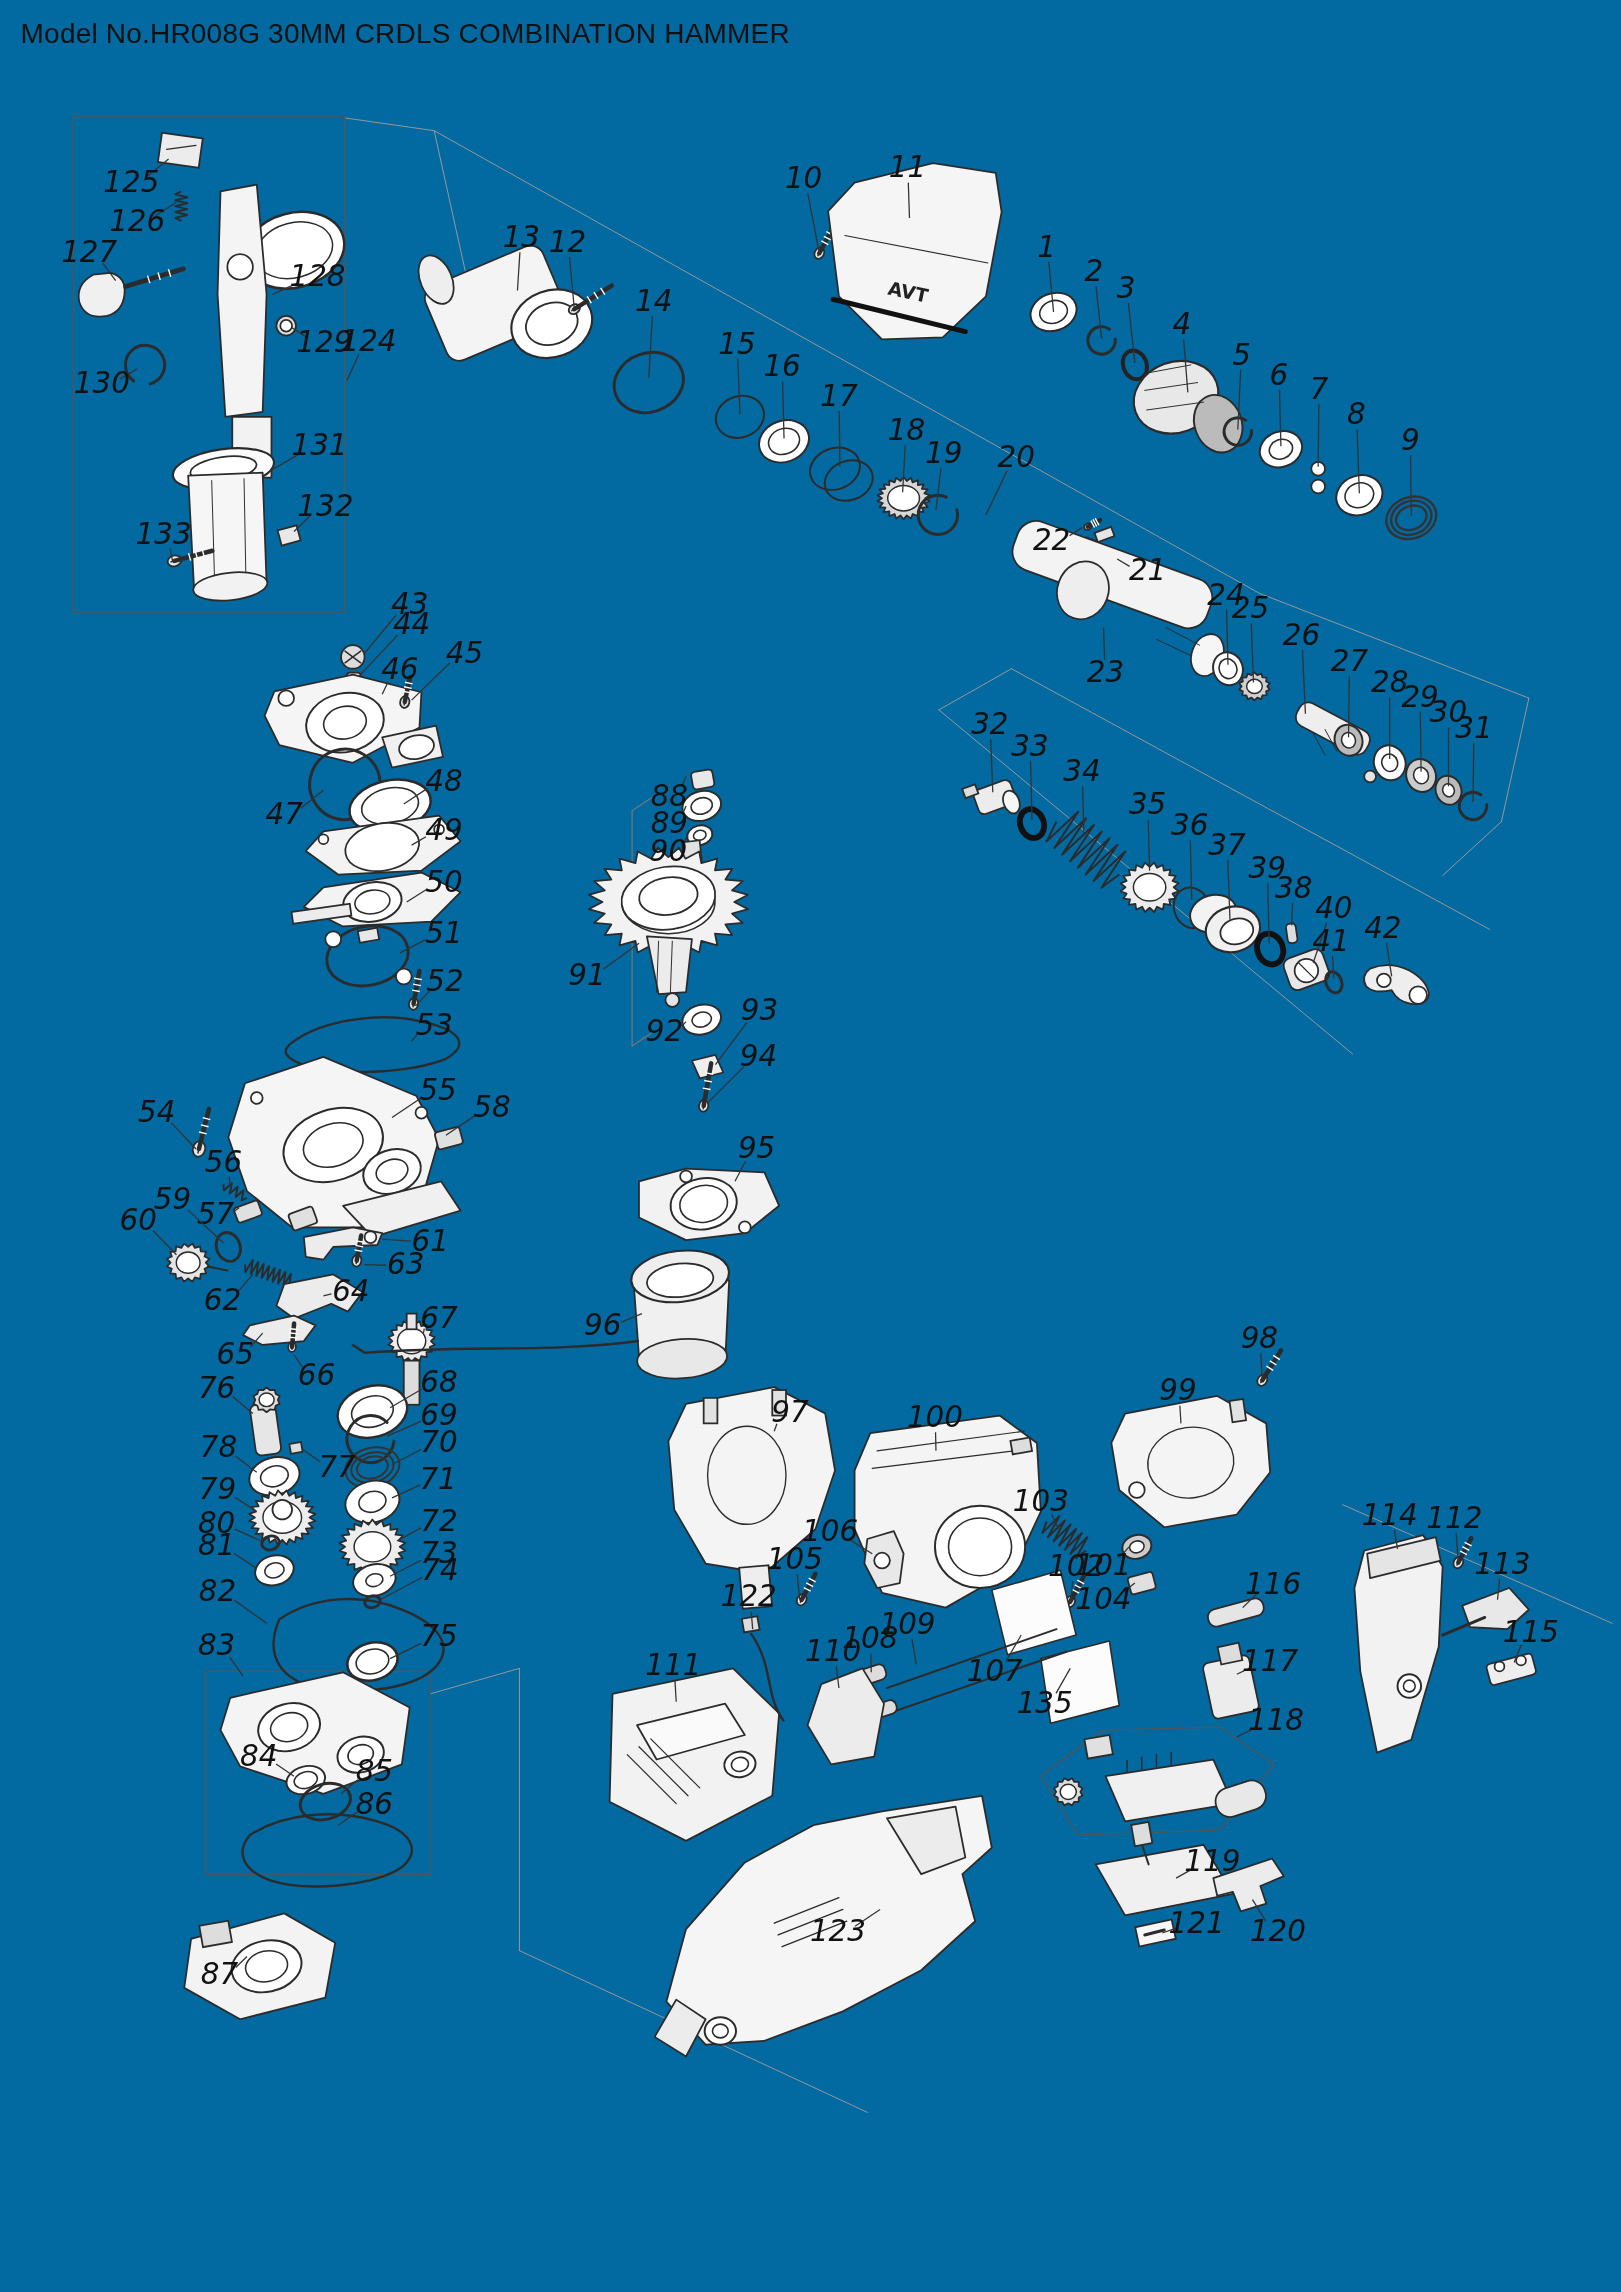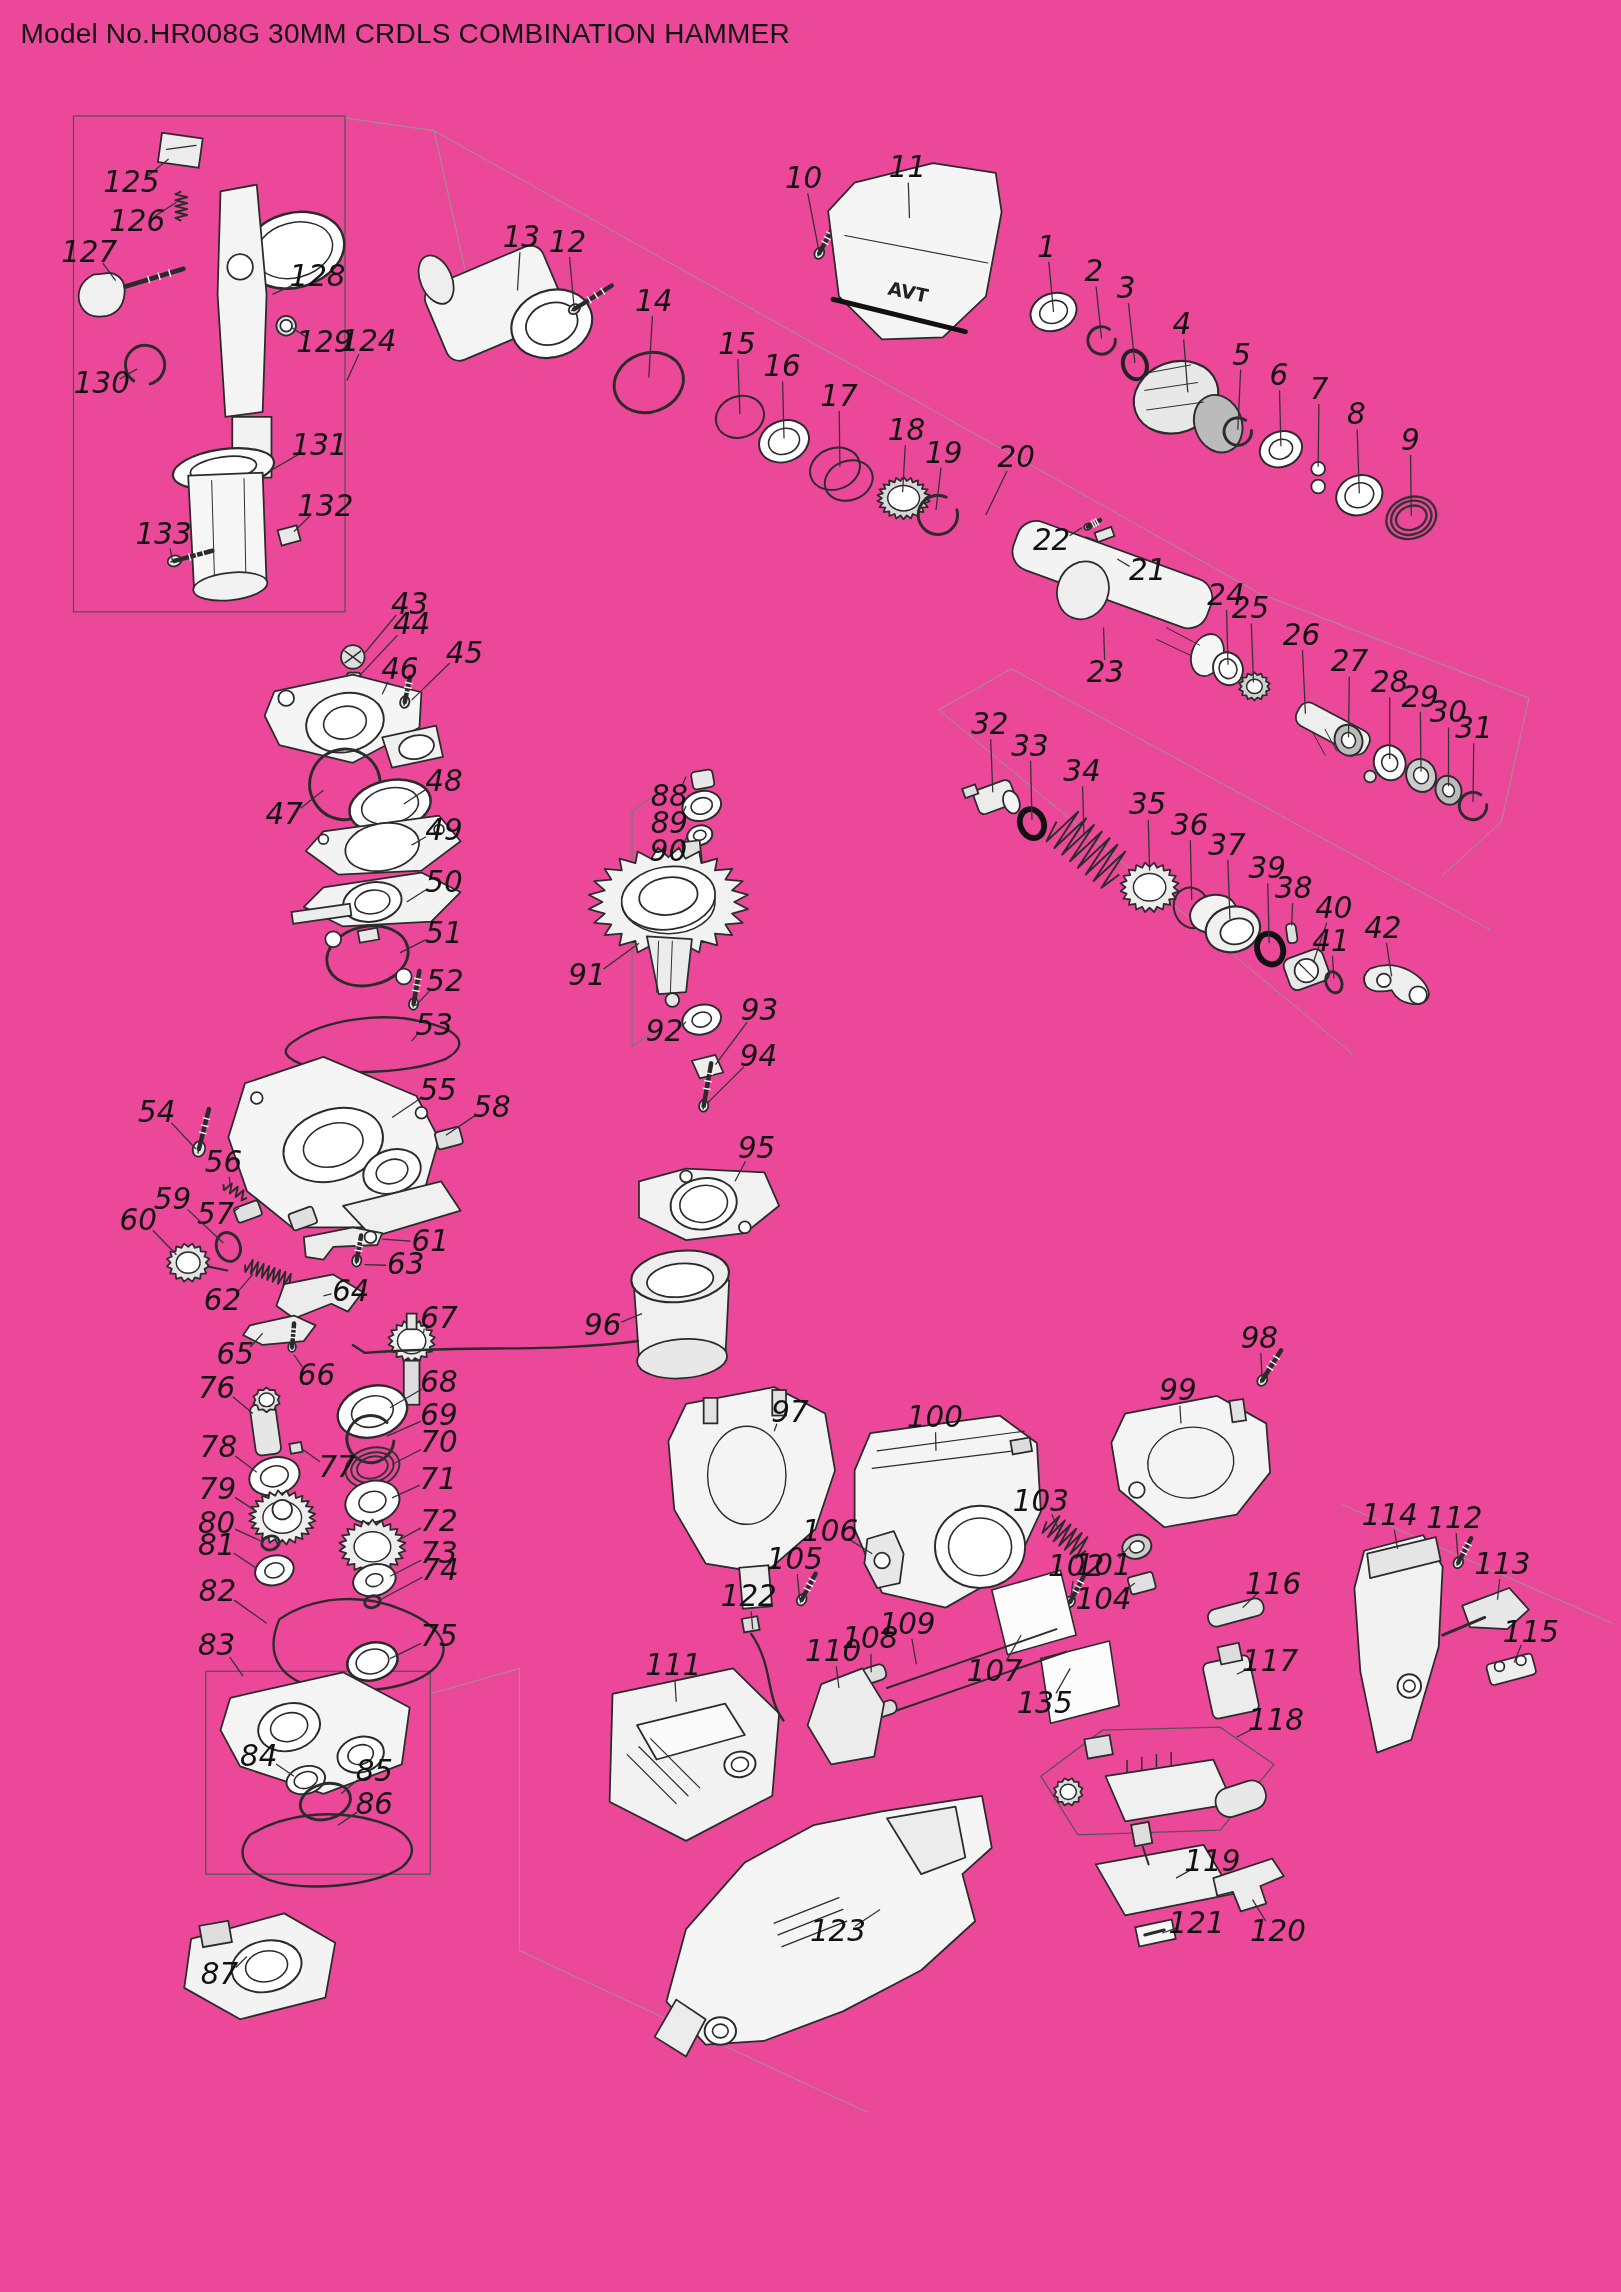--- a/index.html
+++ b/index.html
@@ -1,17 +1,17 @@
 <!DOCTYPE html>
 <html><head>
 <meta charset="utf-8">
 <style>
   html,body{margin:0;padding:0;background:#ffffff;}
   body{font-family:"Liberation Sans",sans-serif;}
-  #stage{position:relative;width:1621px;height:2293px;background:#ec4899;overflow:hidden;}
+  #stage{position:relative;width:1621px;height:2293px;background:#0369a1;overflow:hidden;}
   #title{position:absolute;left:20.6px;top:17.6px;font-size:28px;color:#111;letter-spacing:0.2px;
          font-family:"Liberation Sans",sans-serif;white-space:nowrap;}
   svg text.plbl{font-family:"DejaVu Sans",sans-serif;font-style:italic;font-size:30px;fill:#111;}
   svg text.inset{font-family:"DejaVu Sans",sans-serif;font-weight:bold;font-size:19px;fill:#222;}
 </style>
 </head>
 <body>
 
 <div id="stage">
   <div id="title">Model No.HR008G 30MM CRDLS COMBINATION HAMMER</div>

